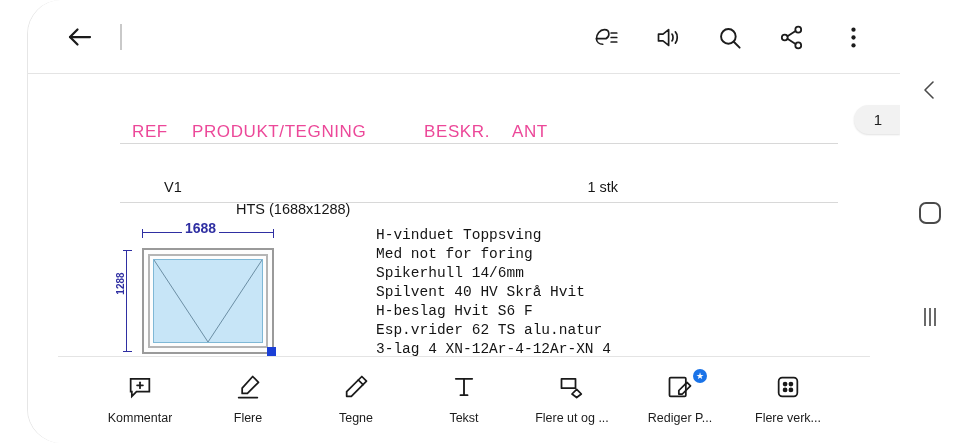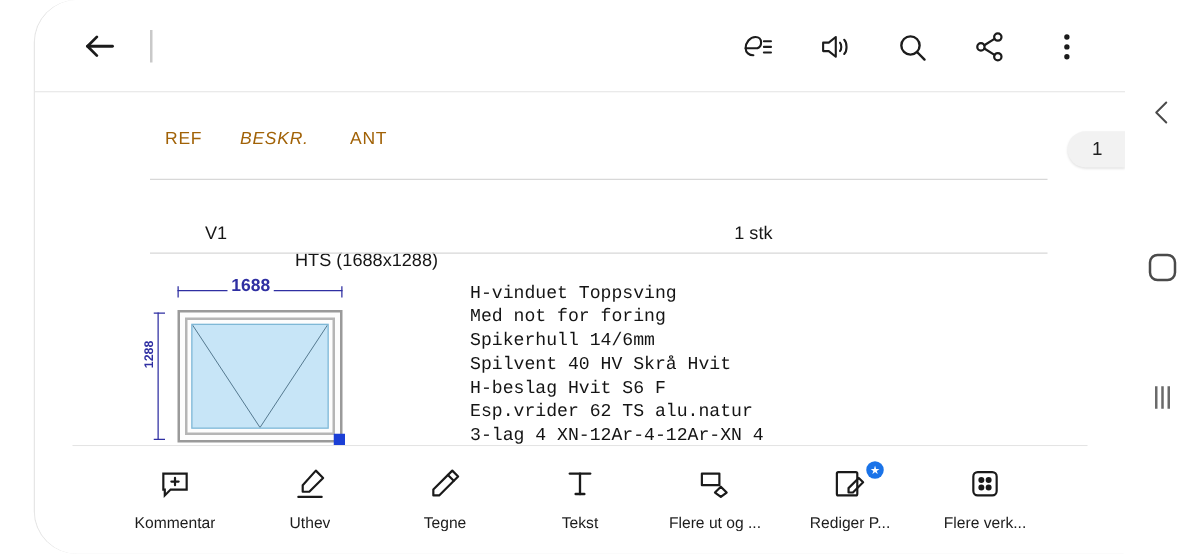--- a/index.html
+++ b/index.html
@@ -66,28 +66,28 @@
   .page-top-line {
     position: absolute;
     left: 92px; right: 62px; top: 69px;
     height: 1px; background: #d8d8d8;
   }
   .table-head {
     position: absolute;
     left: 92px; right: 62px; top: 28px;
     height: 40px;
     display: flex;
-    align-items: flex-start;
-    font-size: 14px;
+    align-items: flex-end;
+    font-size: 17px;
     letter-spacing: .6px;
-    color: #a16207;
+    color: #ec4899;
   }
   .col-ref { width: 72px; padding-left: 12px; }
   .col-prod { width: 232px; }
-  .col-beskr { width: 88px; font-style: italic; }
+  .col-beskr { width: 88px; }
   .col-ant { width: 80px; }
   .row-line {
     position: absolute;
     left: 92px; right: 62px; top: 128px;
     height: 1px; background: #d8d8d8;
   }
   .table-row1 {
     position: absolute;
     left: 92px; right: 62px; top: 98px;
     height: 30px;
@@ -313,20 +313,21 @@
       </div>
       <div class="hr-top"></div>
     </div>
 
     <div class="doc-area">
 
       <div class="page-top-line"></div>
 
       <div class="table-head">
         <div class="col-ref">REF</div>
+        <div class="col-prod">PRODUKT/TEGNING</div>
         <div class="col-beskr">BESKR.</div>
         <div class="col-ant">ANT</div>
       </div>
 
       <div class="table-row1">
         <div class="r1-ref">V1</div>
         <div class="r1-prod">HTS (1688x1288)</div>
         <div class="r1-beskr"></div>
         <div class="r1-ant">1 stk</div>
       </div>
@@ -378,21 +379,21 @@
         <div class="tool-label">Kommentar</div>
       </div>
 
       <div class="tool">
         <div class="tool-ico">
           <svg width="28" height="28" viewBox="0 0 24 24" fill="none" stroke="currentColor" stroke-width="1.5" stroke-linecap="round" stroke-linejoin="round">
             <path d="M16 3l5 5-9.5 9.5H7v-4.5z"></path>
               <line x1="4" y1="21" x2="20" y2="21"></line>
           </svg>
         </div>
-        <div class="tool-label">Uthev</div>
+        <div class="tool-label">Flere</div>
       </div>
 
       <div class="tool">
         <div class="tool-ico">
           <svg width="28" height="28" viewBox="0 0 24 24" fill="none" stroke="currentColor" stroke-width="1.5" stroke-linecap="round" stroke-linejoin="round">
             <path d="M17 3l4 4L8 20H4v-4z"></path>
               <path d="M14 6l4 4"></path>
           </svg>
         </div>
         <div class="tool-label">Tegne</div>

